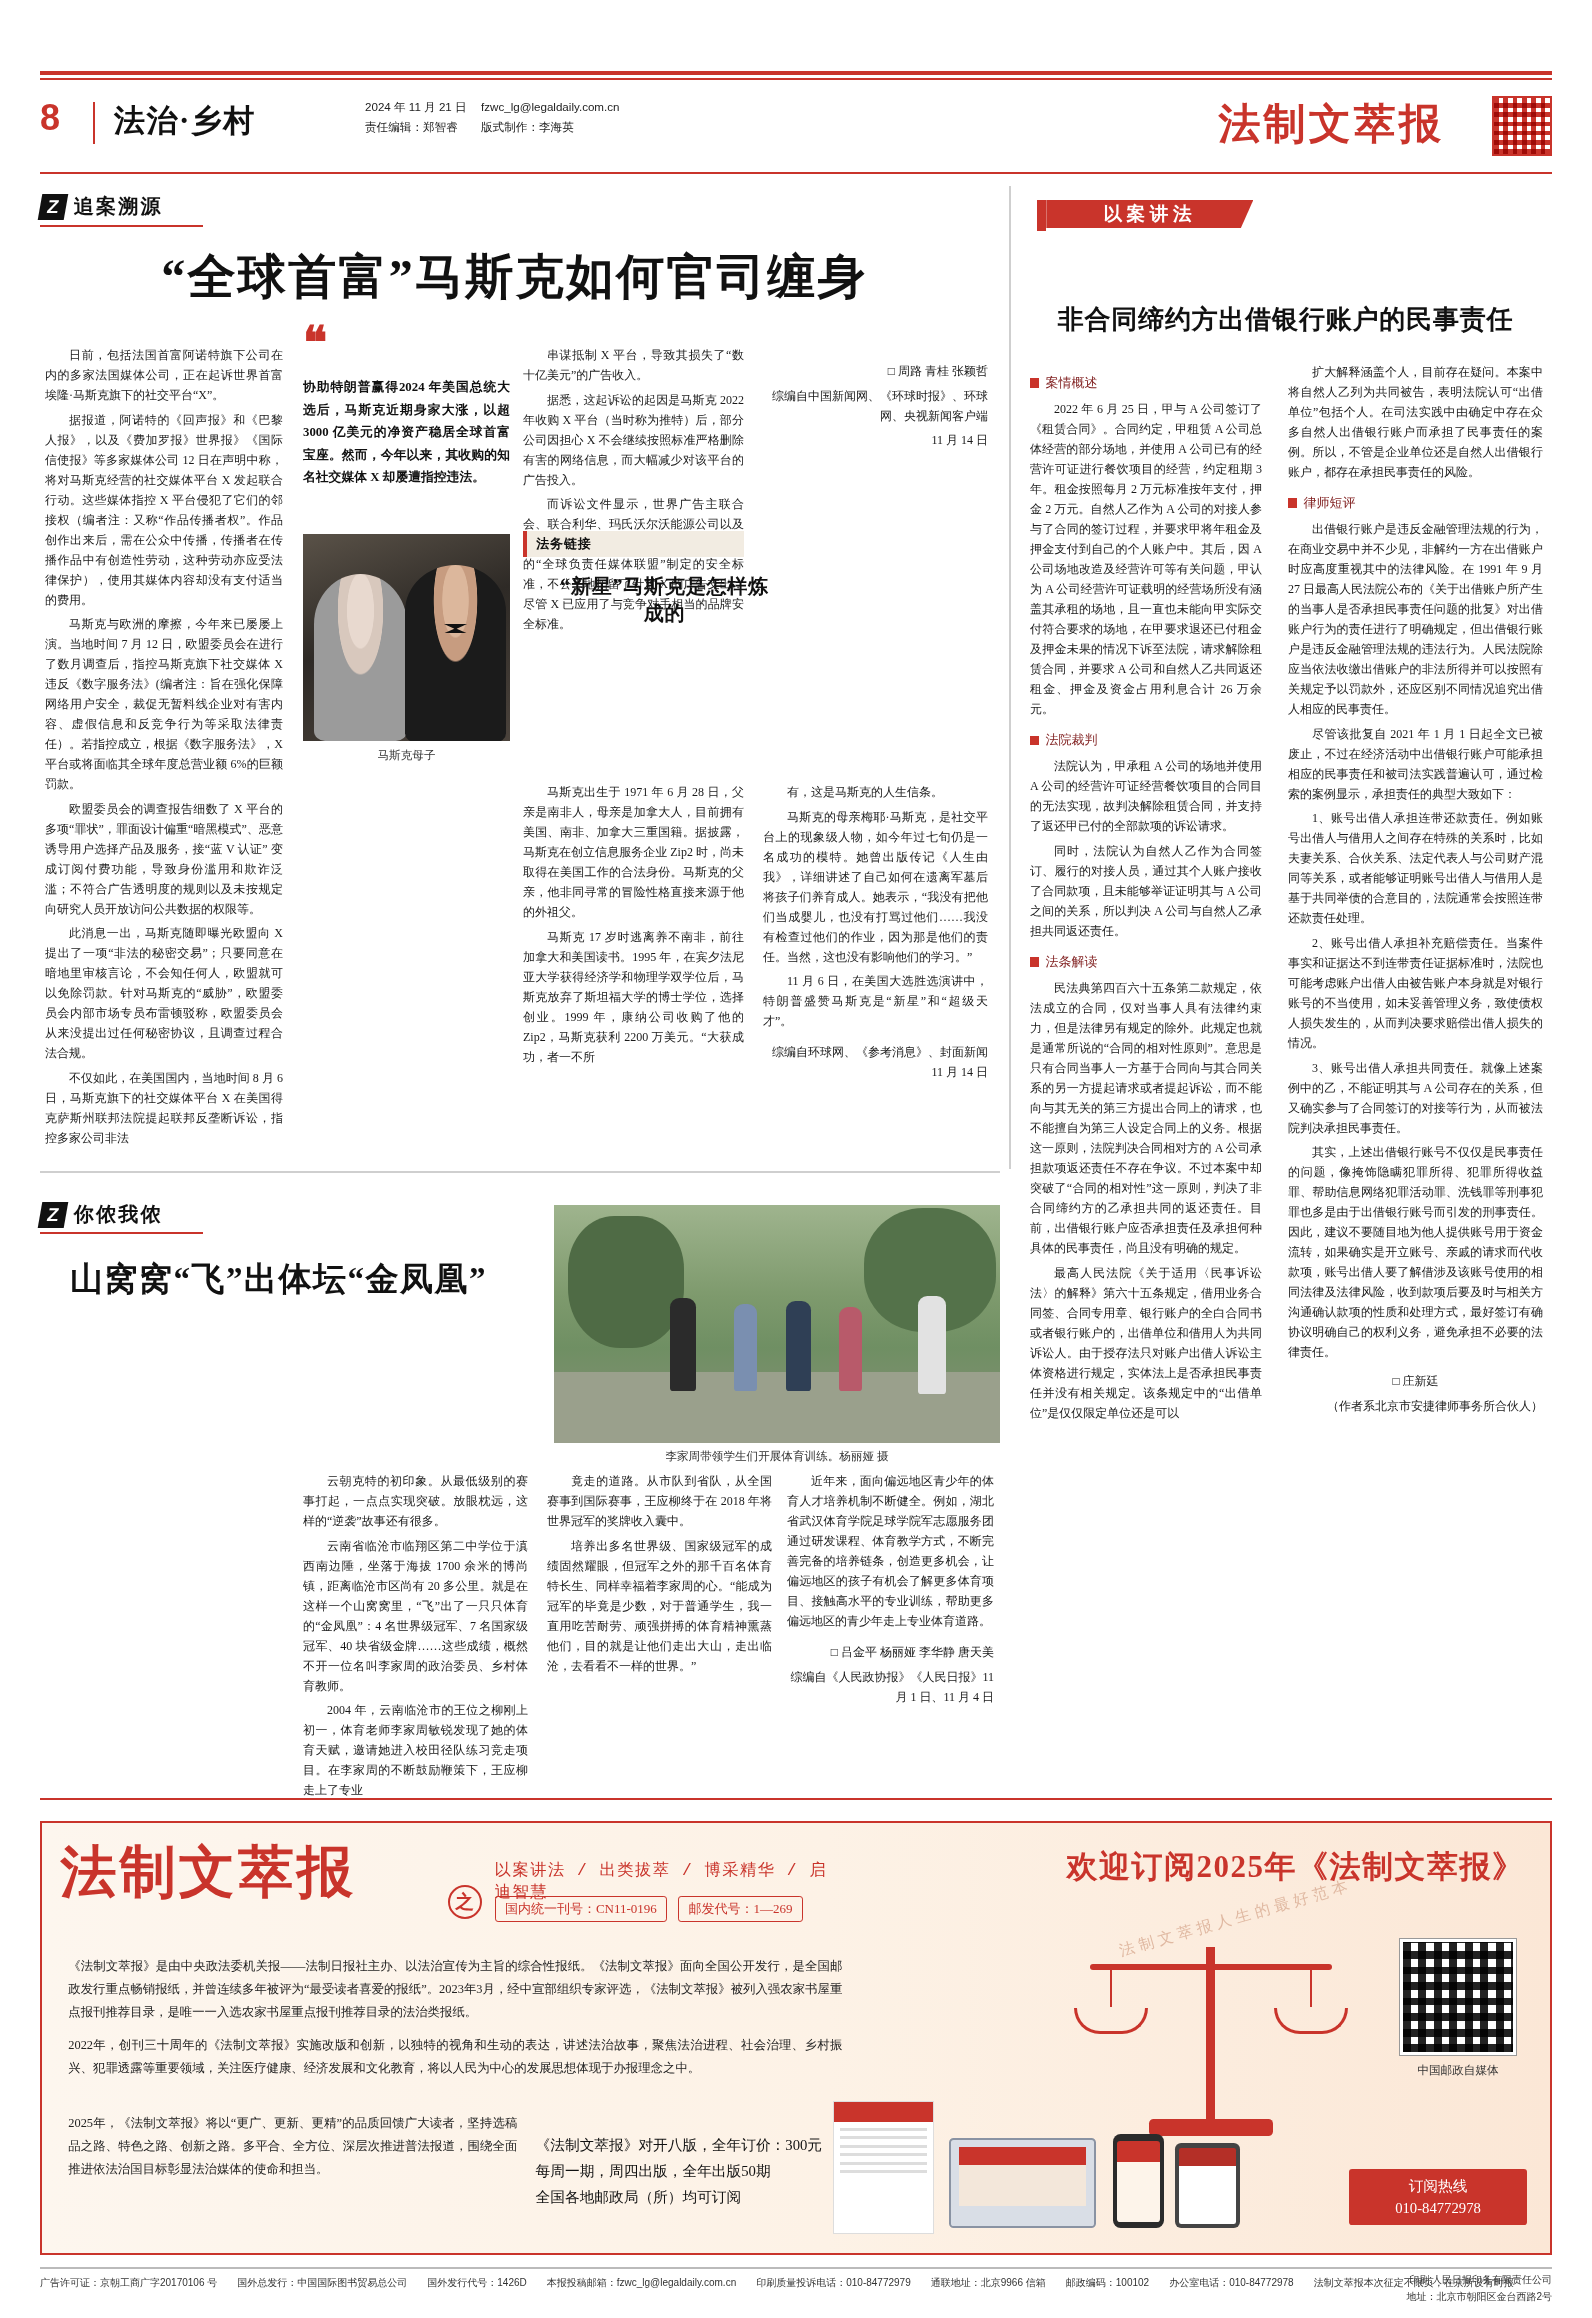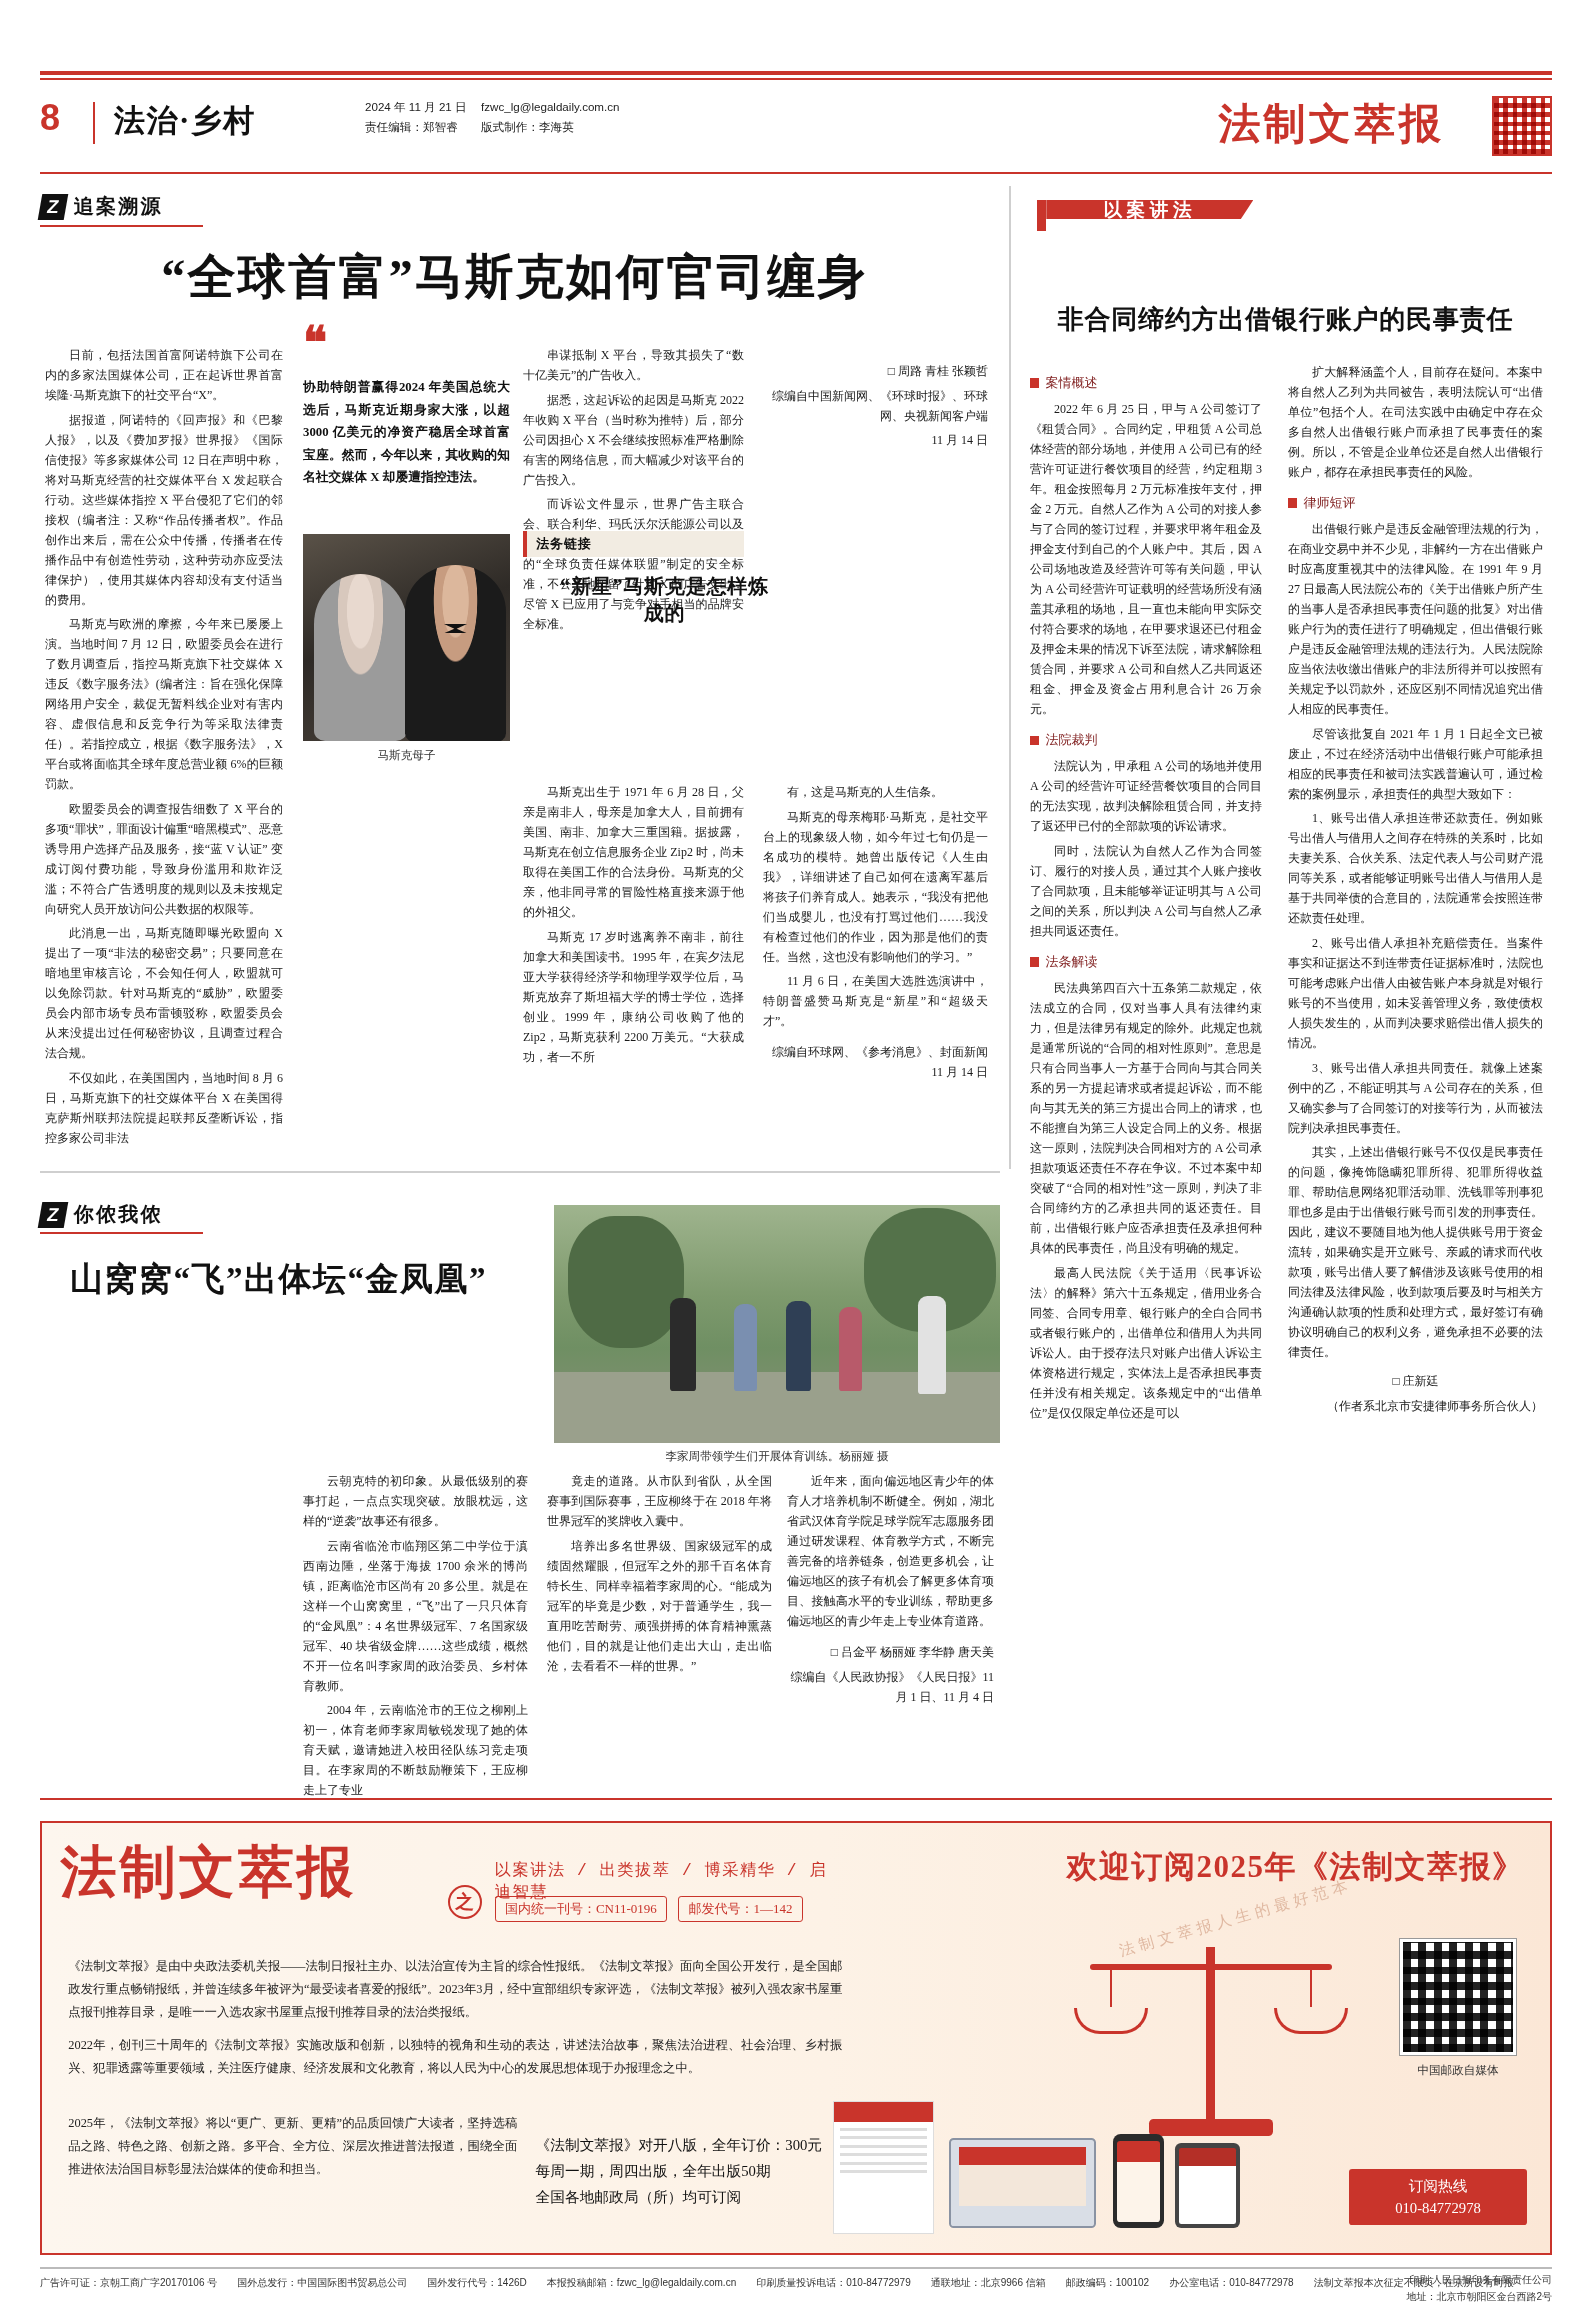--- a/index.html
+++ b/index.html
@@ -186,21 +186,21 @@
     position:absolute; left:554px; top:1449px; width:446px;
     font-size:11.6px; color:#333; text-align:center;
   }
 
   
   .flag-r {
     position:absolute; left:1037px; top:200px; width:232px; height:31px;
   }
   .flag-r .bar { position:absolute; left:0; top:0; width:9.3px; height:31px; background:#c9342b; }
   .flag-r .box {
-    position:absolute; left:9.3px; top:0; width:207px; height:19px; background:#c9342b;
+    position:absolute; left:9.3px; top:0; width:207px; height:28px; background:#c9342b;
     color:#fff; font-size:18.6px; font-weight:bold; letter-spacing:4.6px;
     display:flex; align-items:center; justify-content:center;
     clip-path: polygon(0 0, 100% 0, 94% 100%, 0 100%);
   }
   .headline3 {
     position:absolute; left:1030px; top:302px; width:511px;
     text-align:center; font-size:26px; font-weight:bold; letter-spacing:0.8px; color:#111;
   }
   .sub-h {
     font-size:13px; font-weight:normal; color:#7f1d1d; margin:11px 0 6.2px 0; text-indent:0;
@@ -468,21 +468,21 @@
     <p style="text-indent:0; text-align:right;">（作者系北京市安捷律师事务所合伙人）</p>
   </div>
 
   <div class="ad">
     <div class="ad-left">
       <div class="ad-logo">法制文萃报</div>
       <div class="ad-emblem">之</div>
       <div class="ad-tag">以案讲法 / 出类拔萃 / 博采精华 / 启迪智慧</div>
       <div class="ad-code-row">
         <div class="ad-code-badge">国内统一刊号：CN11-0196</div>
-        <div class="ad-code-badge">邮发代号：1—142</div>
+        <div class="ad-code-badge">邮发代号：1—269</div>
       </div>
       <div class="ad-para" style="top:116px;">《法制文萃报》是由中央政法委机关报——法制日报社主办、以法治宣传为主旨的综合性报纸。《法制文萃报》面向全国公开发行，是全国邮政发行重点畅销报纸，并曾连续多年被评为“最受读者喜爱的报纸”。2023年3月，经中宣部组织专家评选，《法制文萃报》被列入强农家书屋重点报刊推荐目录，是唯一一入选农家书屋重点报刊推荐目录的法治类报纸。</div>
       <div class="ad-para" style="top:195px;">2022年，创刊三十周年的《法制文萃报》实施改版和创新，以独特的视角和生动的表达，讲述法治故事，聚焦法治进程、社会治理、乡村振兴、犯罪透露等重要领域，关注医疗健康、经济发展和文化教育，将以人民为中心的发展思想体现于办报理念之中。</div>
       <div class="ad-para" style="top:273px; width:449px;">2025年，《法制文萃报》将以“更广、更新、更精”的品质回馈广大读者，坚持选稿品之路、特色之路、创新之路。多平合、全方位、深层次推进普法报道，围绕全面推进依法治国目标彰显法治媒体的使命和担当。</div>
       <div class="ad-price-box">
         <div>《法制文萃报》对开八版，全年订价：300元</div>
         <div>每周一期，周四出版，全年出版50期</div>
         <div>全国各地邮政局（所）均可订阅</div>
       </div>
     </div>

